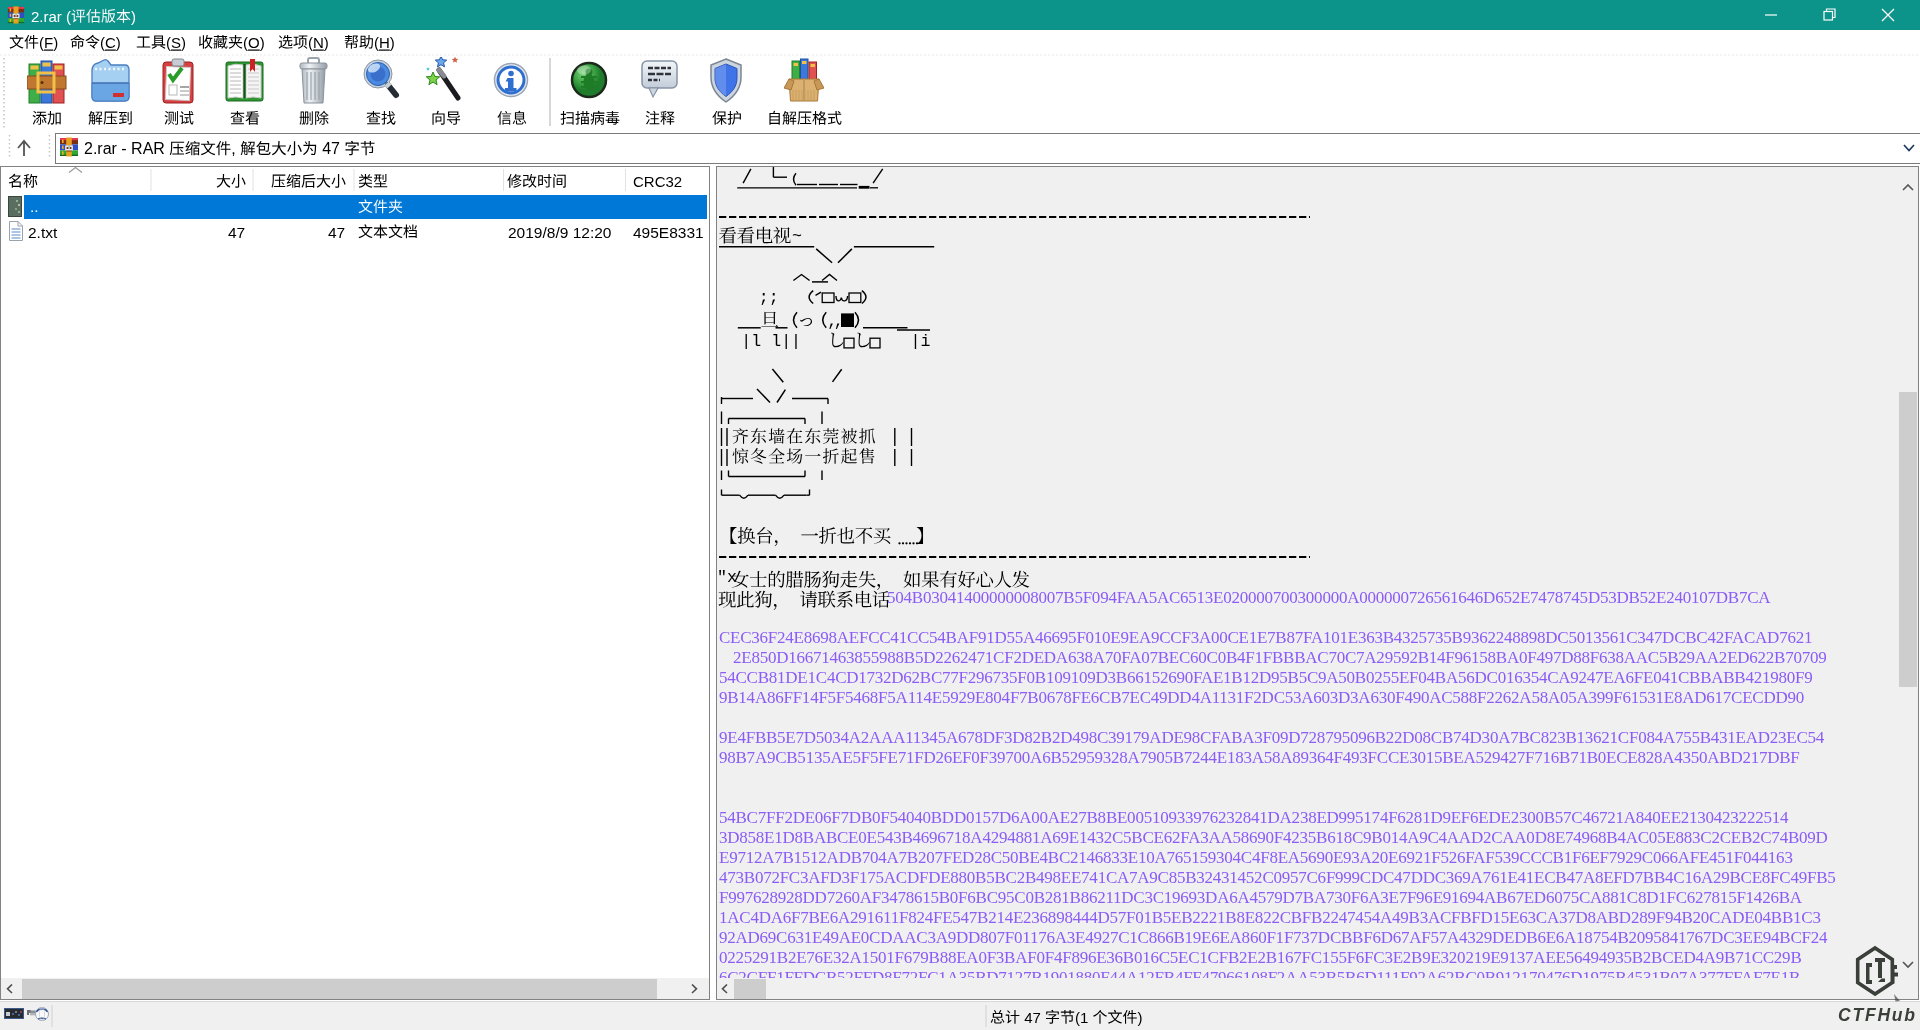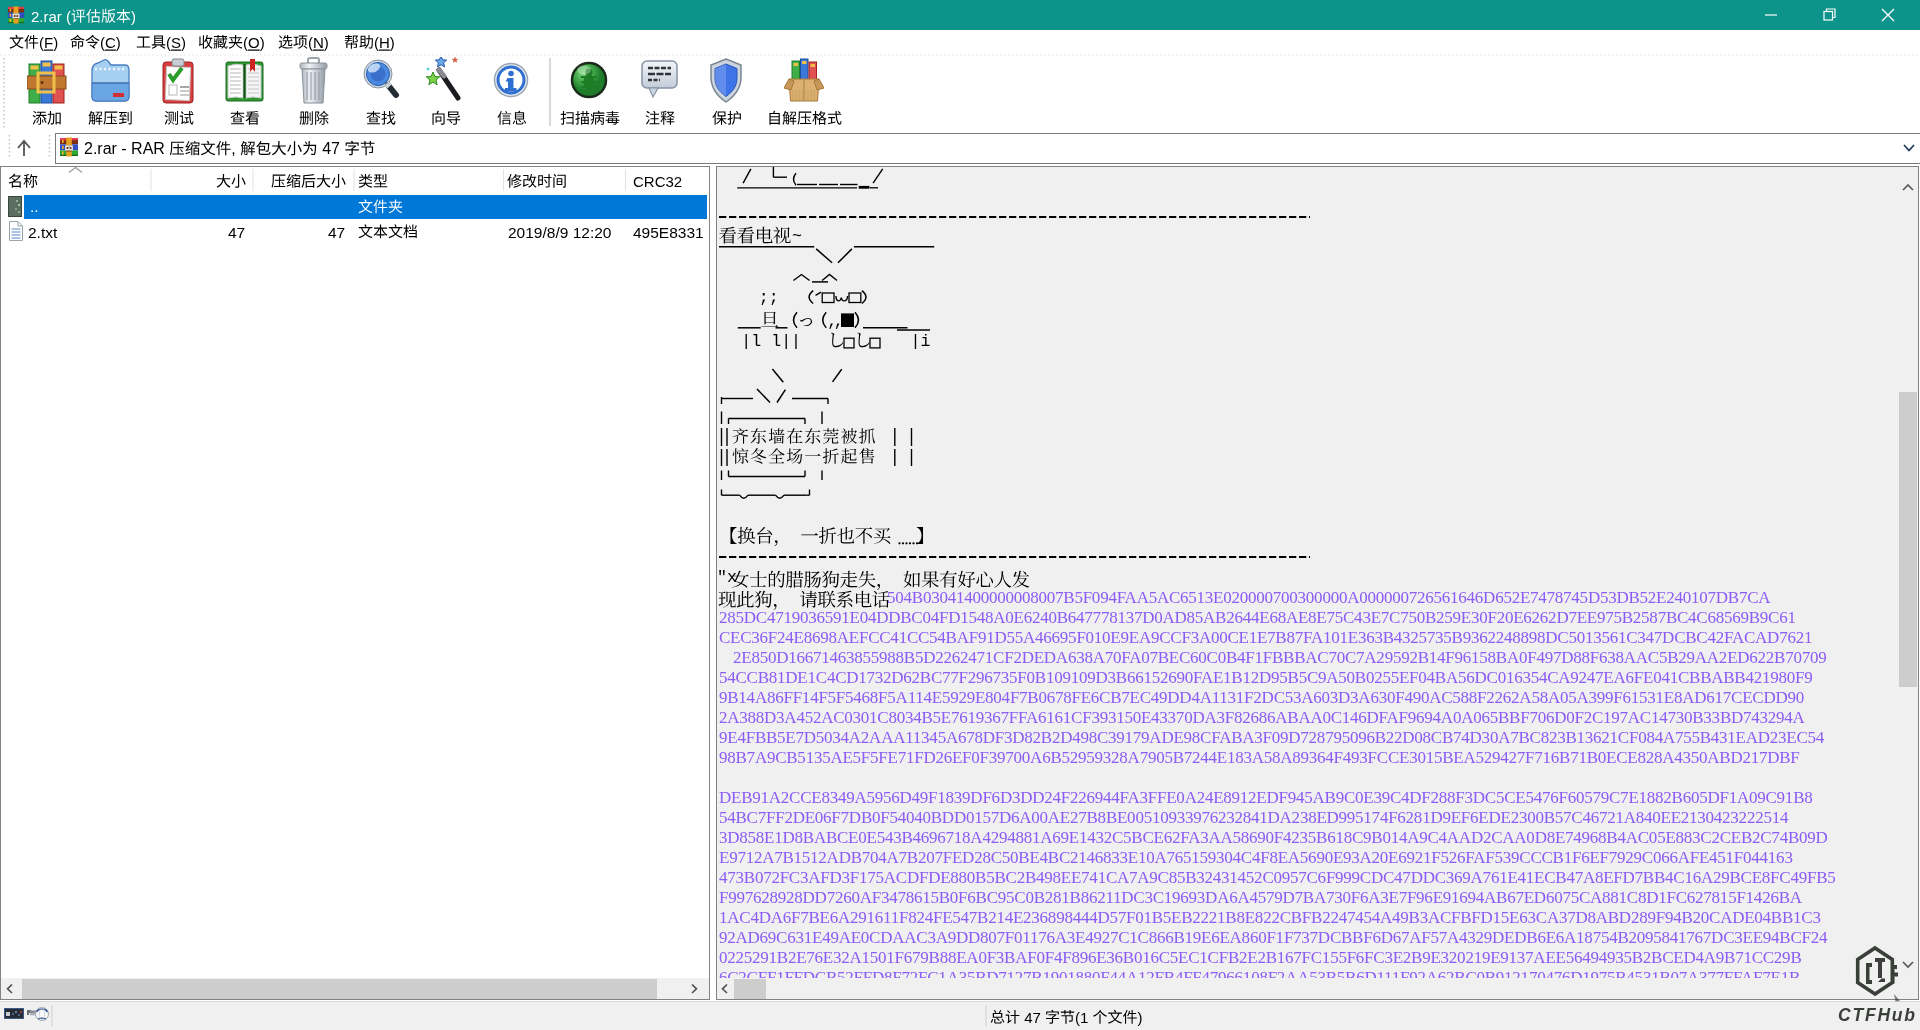--- a/index.html
+++ b/index.html
@@ -539,29 +539,26 @@
 <div class="abs" style="left:1px;top:978px;width:708px;height:21px;background:#f0f0f0"></div>
 <div class="abs" style="left:22px;top:978.5px;width:635px;height:20px;background:#cdcdcd"></div>
 <svg class="al" style="left:6px;top:984px" width="8" height="10">
     <path d="M6 0.5 L1.5 4.8 L6 9" fill="none" stroke="#505050" stroke-width="1.6"></path>
   </svg>
 <svg class="al" style="left:690px;top:984px" width="8" height="10">
     <path d="M2 0.5 L6.5 4.8 L2 9" fill="none" stroke="#505050" stroke-width="1.6"></path>
   </svg>
 <div class="abs" style="left:716px;top:166px;width:1203px;height:834px;background:#f0f0f0;border:1px solid #828282;box-sizing:border-box"></div>
 <div id="cmt" class="abs" style="left:717px;top:167px;width:1181px;height:811px;overflow:hidden">
-    <div class="hx" style="left:2px;top:443.8px">285DC4719036591E04DDBC04FD1548A0E6240B647778137D0AD85AB2644E68AE8E75C43E7C750B259E30F20E6262D7EE975B2587BC4C68569B9C61</div>
     <div class="hx" style="left:2px;top:463.8px">CEC36F24E8698AEFCC41CC54BAF91D55A46695F010E9EA9CCF3A00CE1E7B87FA101E363B4325735B9362248898DC5013561C347DCBC42FACAD7621</div>
     <div class="hx" style="left:16px;top:483.8px">2E850D16671463855988B5D2262471CF2DEDA638A70FA07BEC60C0B4F1FBBBAC70C7A29592B14F96158BA0F497D88F638AAC5B29AA2ED622B70709</div>
     <div class="hx" style="left:2px;top:503.8px">54CCB81DE1C4CD1732D62BC77F296735F0B109109D3B66152690FAE1B12D95B5C9A50B0255EF04BA56DC016354CA9247EA6FE041CBBABB421980F9</div>
     <div class="hx" style="left:2px;top:523.8px">9B14A86FF14F5F5468F5A114E5929E804F7B0678FE6CB7EC49DD4A1131F2DC53A603D3A630F490AC588F2262A58A05A399F61531E8AD617CECDD90</div>
-    <div class="hx" style="left:2px;top:543.8px">2A388D3A452AC0301C8034B5E7619367FFA6161CF393150E43370DA3F82686ABAA0C146DFAF9694A0A065BBF706D0F2C197AC14730B33BD743294A</div>
     <div class="hx" style="left:2px;top:563.8px">9E4FBB5E7D5034A2AAA11345A678DF3D82B2D498C39179ADE98CFABA3F09D728795096B22D08CB74D30A7BC823B13621CF084A755B431EAD23EC54</div>
     <div class="hx" style="left:2px;top:583.8px">98B7A9CB5135AE5F5FE71FD26EF0F39700A6B52959328A7905B7244E183A58A89364F493FCCE3015BEA529427F716B71B0ECE828A4350ABD217DBF</div>
-    <div class="hx" style="left:2px;top:623.8px">DEB91A2CCE8349A5956D49F1839DF6D3DD24F226944FA3FFE0A24E8912EDF945AB9C0E39C4DF288F3DC5CE5476F60579C7E1882B605DF1A09C91B8</div>
     <div class="hx" style="left:2px;top:643.8px">54BC7FF2DE06F7DB0F54040BDD0157D6A00AE27B8BE00510933976232841DA238ED995174F6281D9EF6EDE2300B57C46721A840EE2130423222514</div>
     <div class="hx" style="left:2px;top:663.8px">3D858E1D8BABCE0E543B4696718A4294881A69E1432C5BCE62FA3AA58690F4235B618C9B014A9C4AAD2CAA0D8E74968B4AC05E883C2CEB2C74B09D</div>
     <div class="hx" style="left:2px;top:683.8px">E9712A7B1512ADB704A7B207FED28C50BE4BC2146833E10A765159304C4F8EA5690E93A20E6921F526FAF539CCCB1F6EF7929C066AFE451F044163</div>
     <div class="hx" style="left:2px;top:703.8px">473B072FC3AFD3F175ACDFDE880B5BC2B498EE741CA7A9C85B32431452C0957C6F999CDC47DDC369A761E41ECB47A8EFD7BB4C16A29BCE8FC49FB5</div>
     <div class="hx" style="left:2px;top:723.8px">F997628928DD7260AF3478615B0F6BC95C0B281B86211DC3C19693DA6A4579D7BA730F6A3E7F96E91694AB67ED6075CA881C8D1FC627815F1426BA</div>
     <div class="hx" style="left:2px;top:743.8px">1AC4DA6F7BE6A291611F824FE547B214E236898444D57F01B5EB2221B8E822CBFB2247454A49B3ACFBFD15E63CA37D8ABD289F94B20CADE04BB1C3</div>
     <div class="hx" style="left:2px;top:763.8px">92AD69C631E49AE0CDAAC3A9DD807F01176A3E4927C1C866B19E6EA860F1F737DCBBF6D67AF57A4329DEDB6E6A18754B2095841767DC3EE94BCF24</div>
     <div class="hx" style="left:2px;top:783.8px">0225291B2E76E32A1501F679B88EA0F3BAF0F4F896E36B016C5EC1CFB2E2B167FC155F6FC3E2B9E320219E9137AEE56494935B2BCED4A9B71CC29B</div>
     <div class="hx" style="left:2px;top:803.8px">6C2CFF1FFDCB52FFD8F72FC1A35BD7127B1901880F44A12FB4FF47966108F2AA53B5B6D111F92A62BC0B912170476D1975B4531B07A377FFAF7E1B</div>
     <svg class="ar" style="left:0;top:419px" width="200" height="26">

